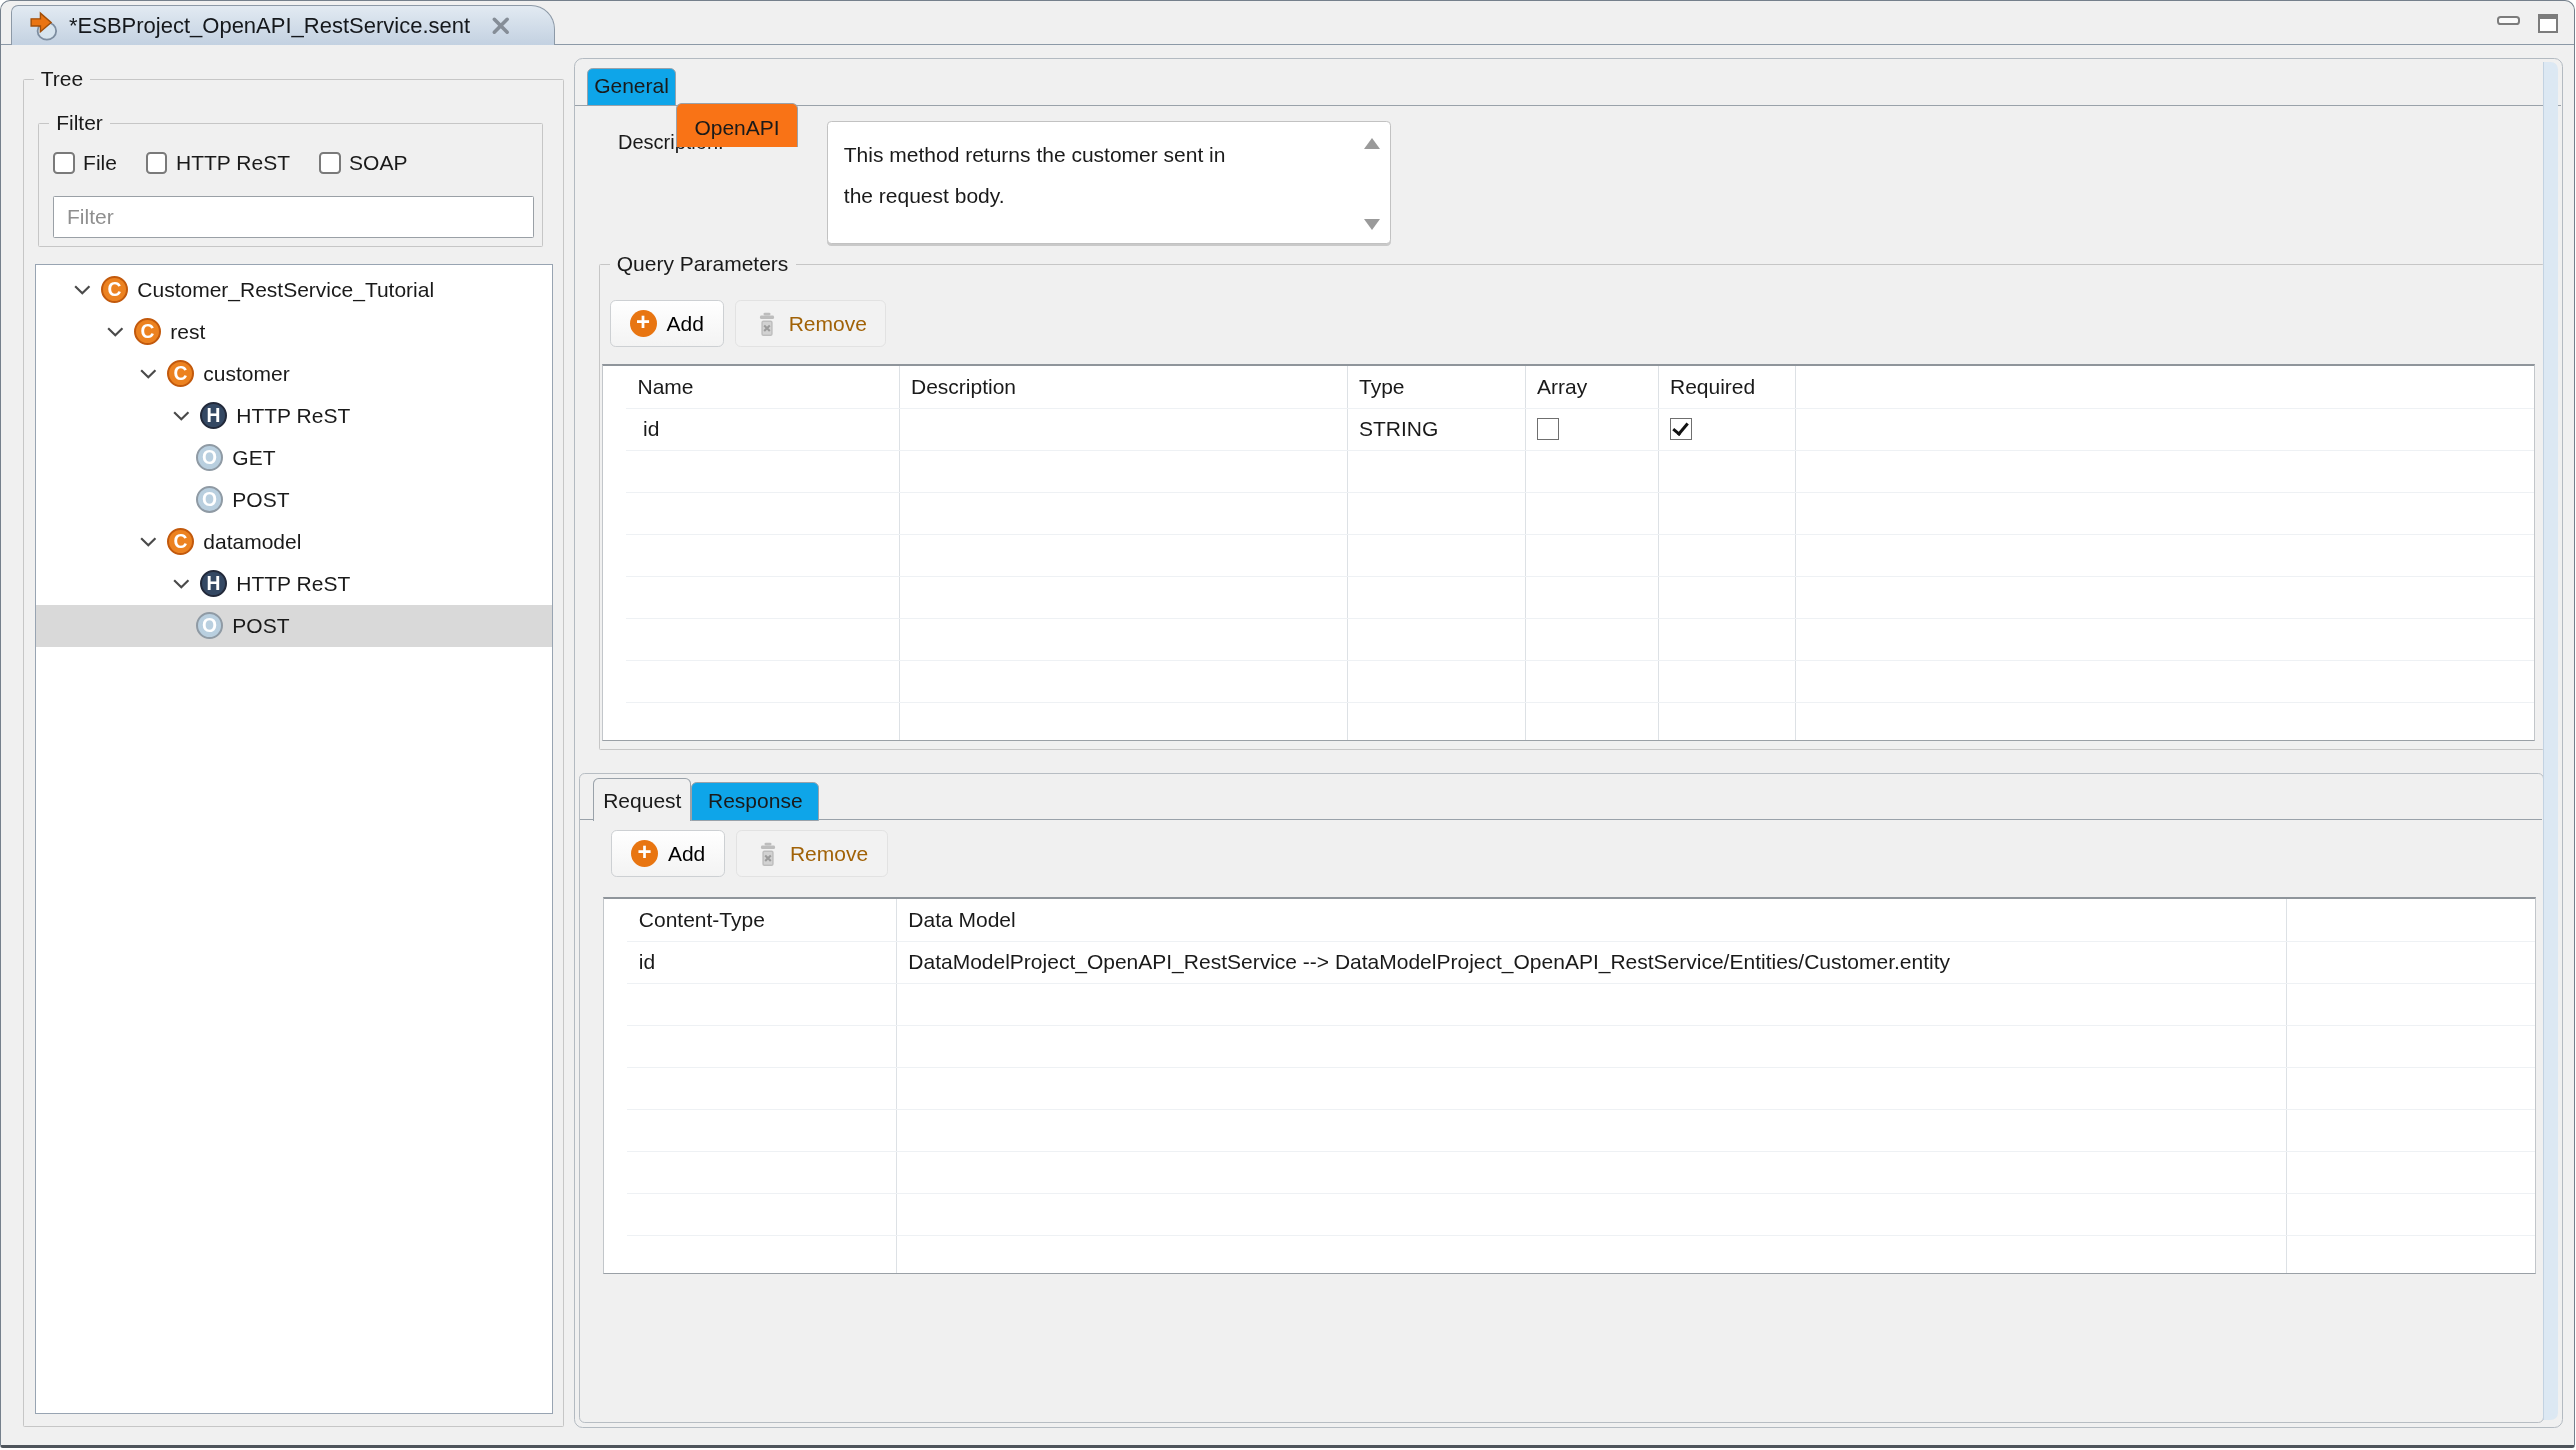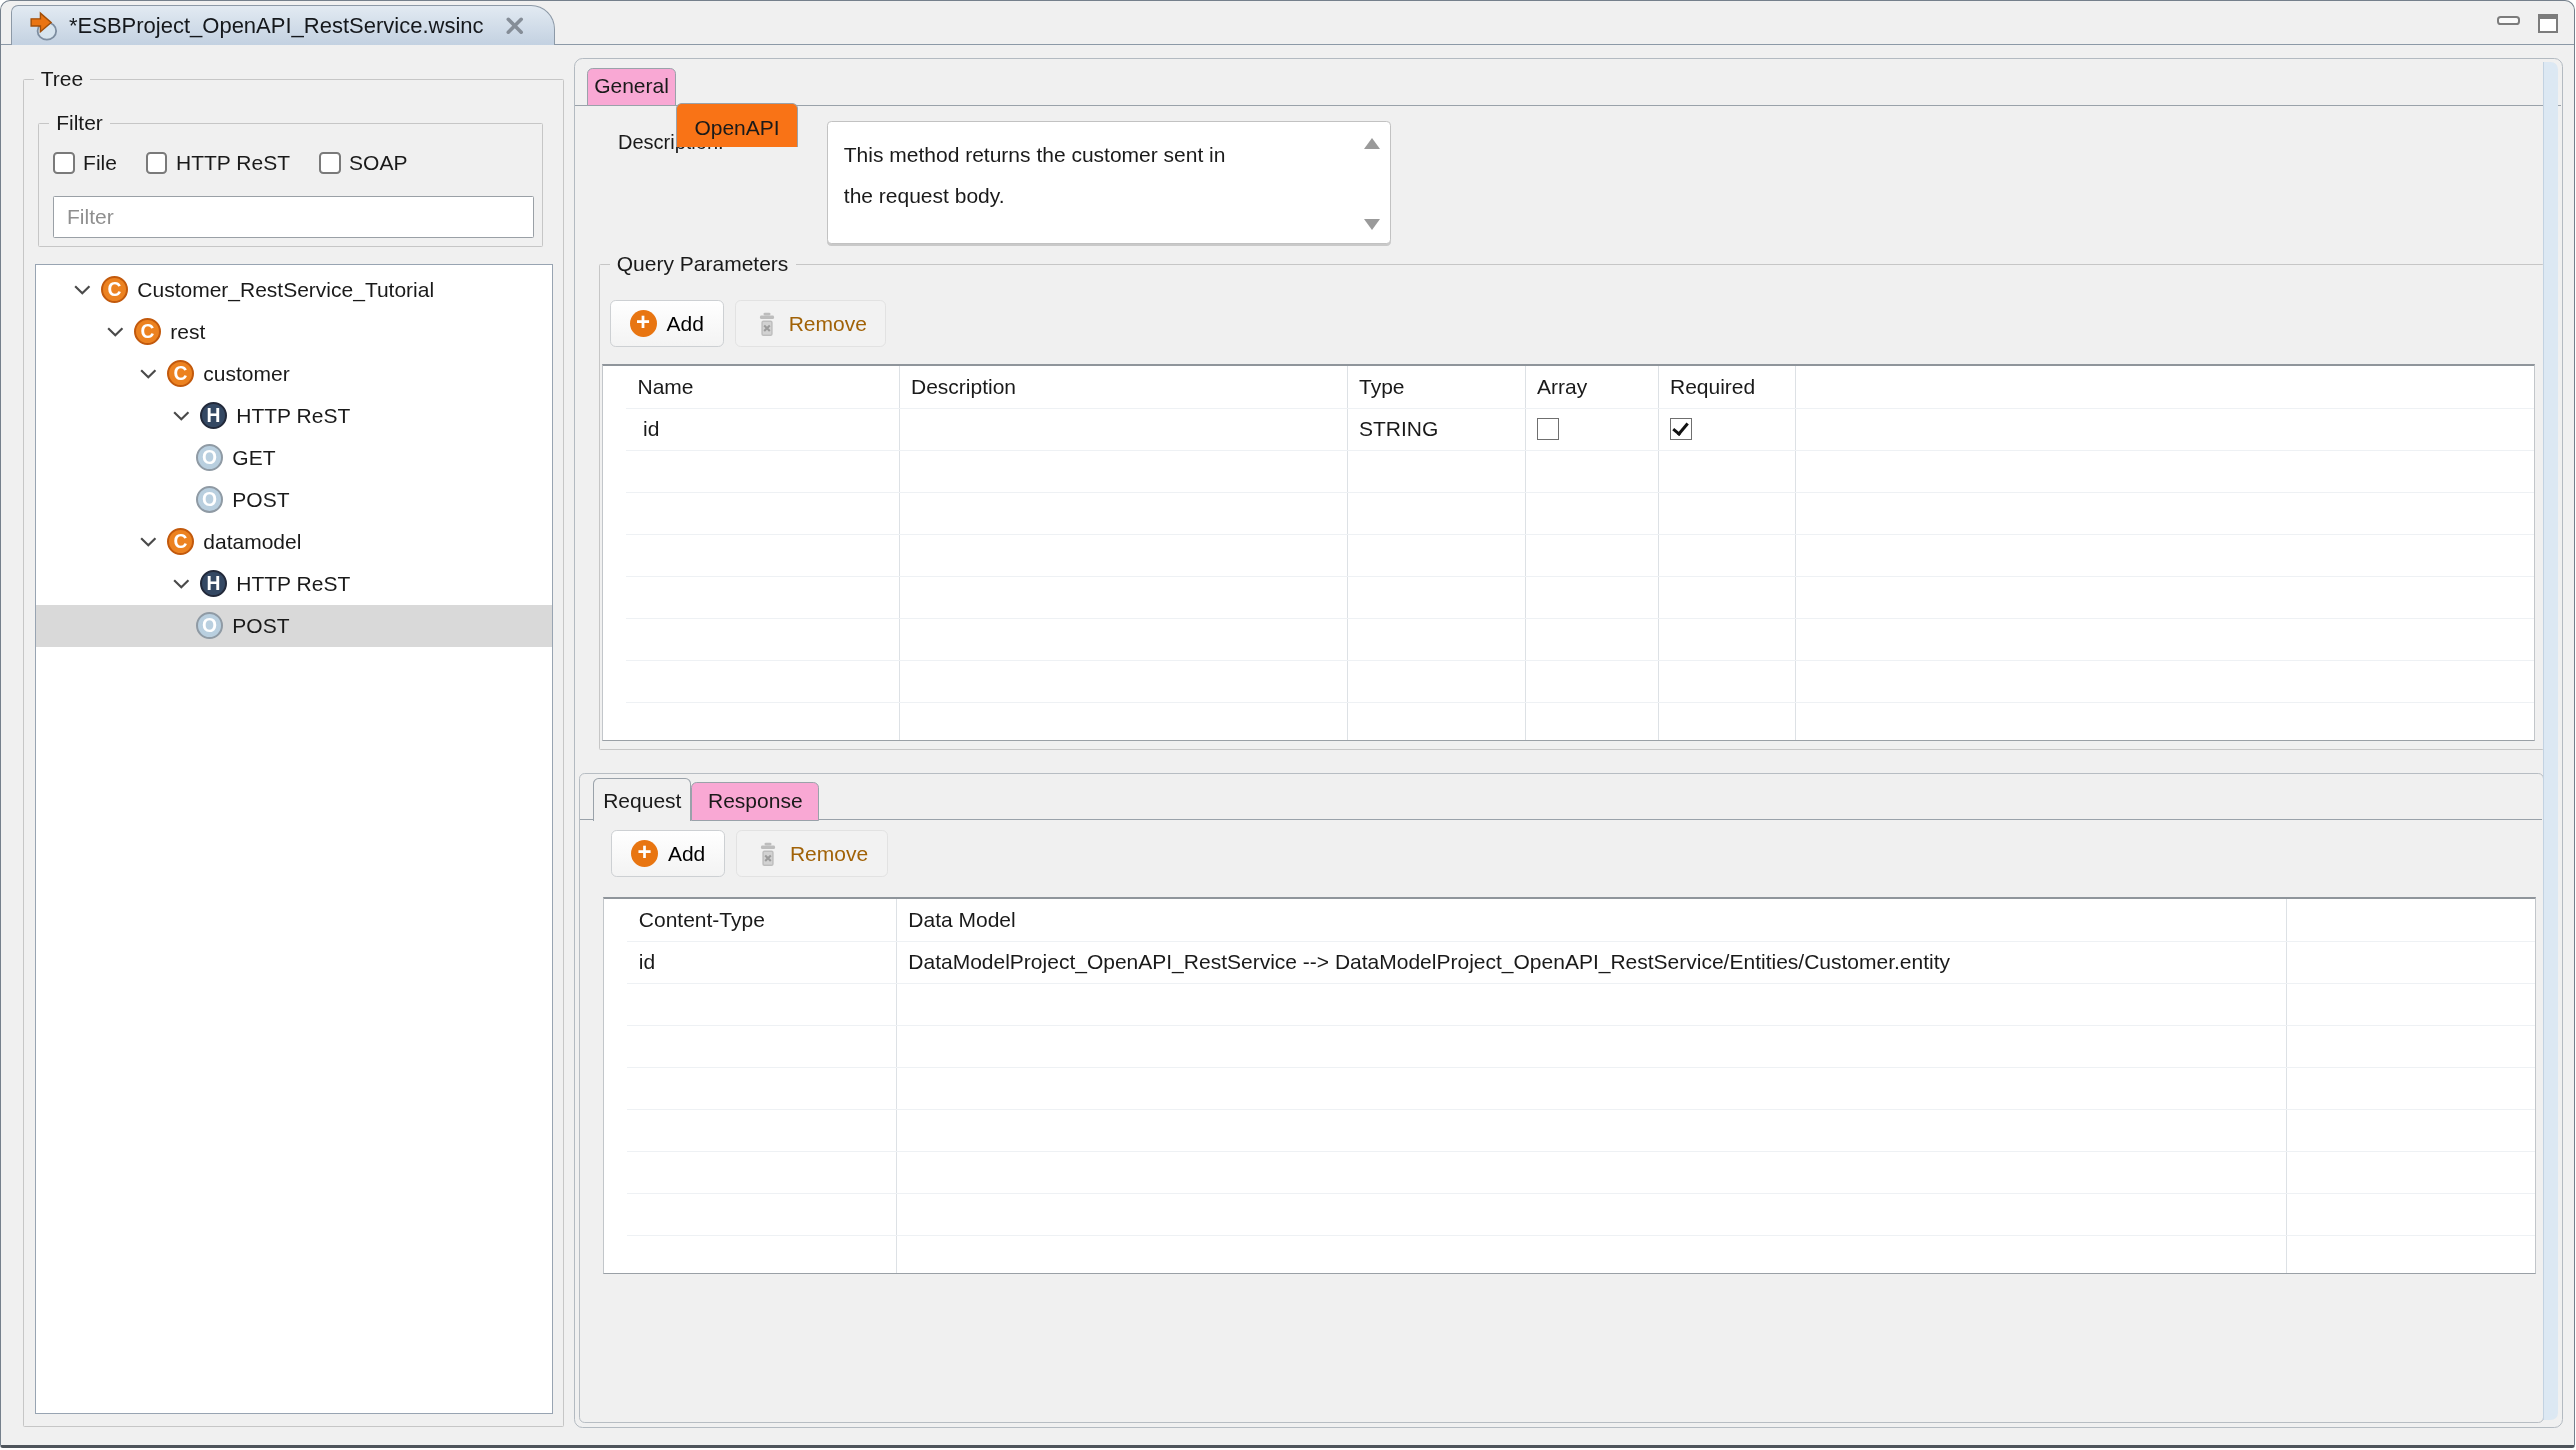--- a/index.html
+++ b/index.html
@@ -43,21 +43,21 @@
   .ci.navy{background:#344863;border:2.1px solid #22293a;}
   .ci.blue{background:#b9cfdf;border:2.1px solid #8f9aa4;}
 
   
   #main-panel{position:absolute;left:573px;top:57px;width:1989px;height:1370px;background:#f0f0f0;
               border:1.4px solid #b3bac1;border-radius:8.6px;}
   #scroll-strip{position:absolute;right:4.3px;top:2.9px;width:14.3px;height:1358px;background:#dce8f3;
                 border-left:0.7px solid #c2d2e2;border-radius:0 7.2px 7.2px 0;}
 
   .tab1-line{position:absolute;left:0px;top:46px;width:1986px;height:1.4px;background:#9aa2aa;}
-  .tab{position:absolute;background:#f9a8d4;border:1.4px solid #9aa2aa;border-radius:5.7px 5.7px 0 0;
+  .tab{position:absolute;background:#0ea5e9;border:1.4px solid #9aa2aa;border-radius:5.7px 5.7px 0 0;
        display:flex;align-items:flex-end;justify-content:center;font-size:21px;padding-bottom:7.2px;}
   .tab.active{z-index:2;}
   #tab-general {left:12px;top:9.3px;width:89px;height:38px;}
   #tab-openapi {left:101px;top:4.3px;width:122px;height:44px;border-bottom:none;background:#f97316;margin-top:40px;}
   #tab-request {left:13px;top:3.6px;width:98px;height:43px;border-bottom:none;background:#f0f0f0;}
   #tab-response{left:111px;top:7.9px;width:128px;height:39px;}
 
   #desc-label{position:absolute;left:43px;top:72px;font-size:20px;}
   #desc-box{position:absolute;left:252px;top:62px;width:564px;height:123px;background:#ffffff;
             border:1.4px solid #c2c2c2;border-radius:4.3px;box-shadow:0 2.1px 0 #c9c9c9;padding:11.5px 43px 7.2px 15.8px;}
@@ -101,21 +101,21 @@
 <div id="window">
 
   <div class="tabbar-line"></div>
   <div class="editor-tab">
     <span style="display:flex;">
       <svg width="30" height="30" viewBox="0 0 42 42">
         <ellipse cx="25" cy="28" rx="13" ry="12" fill="#d7e4ee" stroke="#7d8da0" stroke-width="2.5"></ellipse>
         <path d="M3 11 h13 V3 l15 13 -15 13 v-8 H3 z" fill="#ea7412" stroke="#a14e08" stroke-width="2"></path>
       </svg>
     </span>
-    <span class="editor-tab-title">*ESBProject_OpenAPI_RestService.wsinc</span>
+    <span class="editor-tab-title">*ESBProject_OpenAPI_RestService.sent</span>
     <span class="tab-close">
       <svg width="21.5" height="21.5" viewBox="0 0 30 30">
         <path d="M6 6 L24 24 M24 6 L6 24" stroke="#858d97" stroke-width="5" stroke-linecap="round" fill="none"></path>
       </svg>
     </span>
   </div>
   <div class="win-controls">
     <span class="btn-min"></span>
     <span class="btn-max"></span>
   </div>

